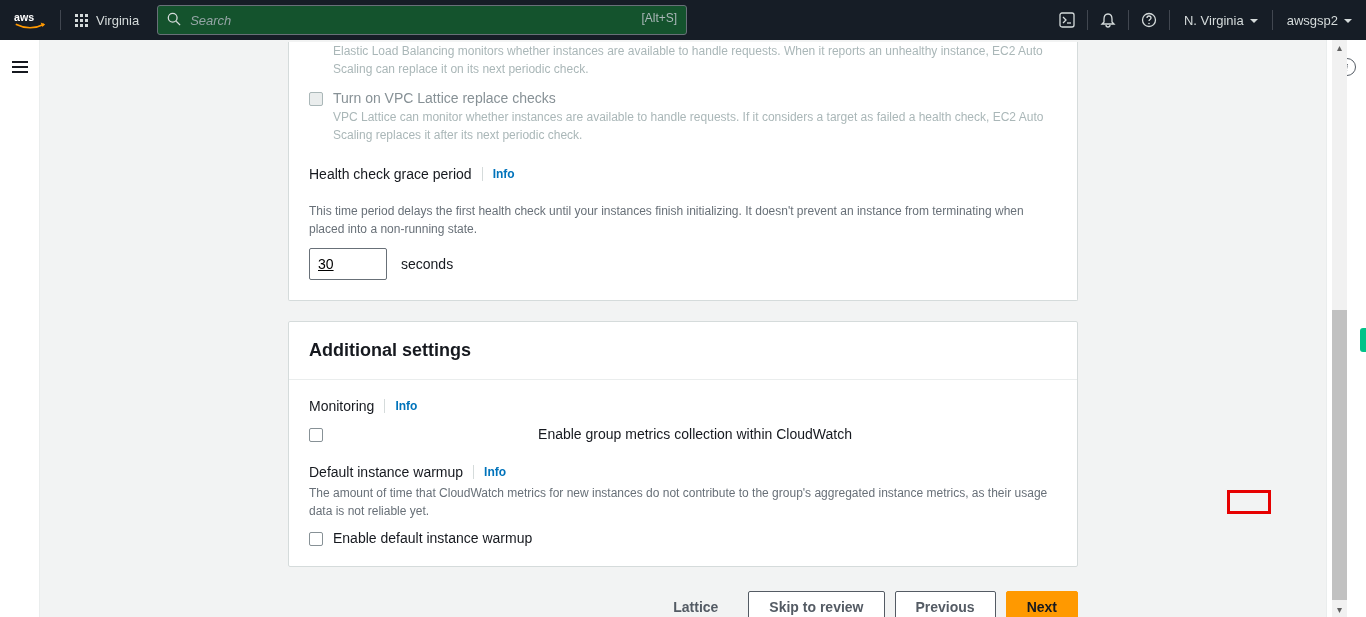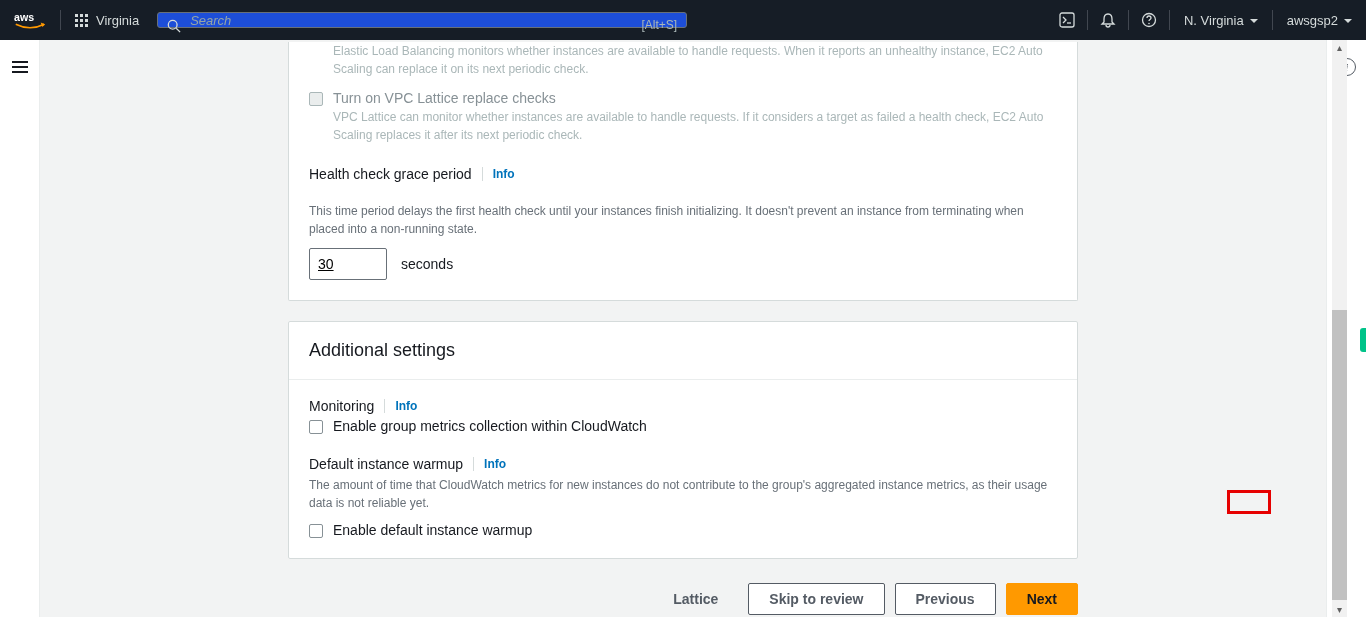--- a/index.html
+++ b/index.html
@@ -5,41 +5,41 @@
 * { box-sizing: border-box; margin: 0; padding: 0; }
 body { font-family: "Amazon Ember", "Helvetica Neue", Arial, sans-serif; font-size: 14px; color: #16191f; background: #f2f3f3; overflow: hidden; }
 .topnav { height: 40px; background: #161d26; display: flex; align-items: center; color: #d5dbdb; }
 .aws-logo { width: 60px; display: flex; align-items: center; justify-content: center; padding: 0 14px; }
 .aws-logo svg { width: 32px; }
 .vdiv { width: 1px; height: 20px; background: #414750; }
 .services-btn { display: flex; align-items: center; gap: 8px; padding: 0 14px; cursor: pointer; font-size: 13px; }
 .grid-icon { display: grid; grid-template-columns: repeat(3, 3px); grid-template-rows: repeat(3, 3px); gap: 2px; }
 .grid-icon span { background: #d5dbdb; width: 3px; height: 3px; }
 .search-wrap { flex: 0 0 530px; position: relative; margin-left: 4px; }
-.search-input { width: 100%; height: 16px; background: #1d4ed8; border: 1px solid #687078; border-radius: 3px; padding: 0 60px 0 32px; color: #d5dbdb; font-size: 13px; font-style: italic; }
+.search-input { width: 100%; height: 30px; background: #14532d; border: 1px solid #687078; border-radius: 3px; padding: 0 60px 0 32px; color: #d5dbdb; font-size: 13px; font-style: italic; }
 .search-input::placeholder { color: #95a5a6; font-style: italic; }
 .search-icon { position: absolute; left: 10px; top: 7px; color: #d5dbdb; }
 .search-shortcut { position: absolute; right: 10px; top: 6px; color: #aab7b8; font-size: 12px; }
 .topnav-spacer { flex: 1; }
 .topnav-right { display: flex; align-items: center; height: 100%; }
 .icon-btn { padding: 0 12px; height: 40px; display: flex; align-items: center; cursor: pointer; }
 .region-btn, .user-btn { padding: 0 14px; font-size: 13px; display: flex; align-items: center; gap: 6px; cursor: pointer; height: 40px; }
 .caret-down { width: 0; height: 0; border-left: 4px solid transparent; border-right: 4px solid transparent; border-top: 4px solid #d5dbdb; margin-top: 2px; }
 .layout { display: flex; height: calc(100vh - 40px); }
 .left-rail { width: 40px; background: #ffffff; border-right: 1px solid #eaeded; padding-top: 18px; display: flex; justify-content: center; }
 .hamburger { cursor: pointer; }
 .hamburger div { width: 16px; height: 2px; background: #16191f; margin: 3px 0; }
 .main { flex: 1; overflow-y: auto; position: relative; }
 .right-rail { width: 40px; background: #ffffff; border-left: 1px solid #eaeded; padding-top: 18px; display: flex; justify-content: center; position: relative; }
 .info-circle { width: 18px; height: 18px; border: 1.5px solid #545b64; border-radius: 50%; display: flex; align-items: center; justify-content: center; font-size: 11px; font-style: italic; font-weight: bold; color: #545b64; cursor: pointer; font-family: Georgia, serif; }
 .content { max-width: 790px; margin: 0 auto 30px; padding: 0 0 20px; }
 .panel { background: #ffffff; border: 1px solid #d5dbdb; border-radius: 2px; margin-bottom: 20px; }
 .panel-body { padding: 0 20px 20px; }
 .panel-header { padding: 18px 20px; border-bottom: 1px solid #eaeded; }
-.panel-header h2 { font-size: 18px; font-weight: 400; color: #16191f; }
+.panel-header h2 { font-size: 18px; font-weight: 700; color: #16191f; }
 .field-row { display: flex; align-items: flex-start; gap: 10px; margin-top: 0; }
 .checkbox { width: 14px; height: 14px; border: 1px solid #879196; background: #ffffff; flex: none; margin-top: 2px; border-radius: 2px; cursor: pointer; }
 .checkbox.disabled { background: #eaeded; border-color: #aab7b8; cursor: not-allowed; }
 .field-content { flex: 1; }
 .field-label { font-size: 14px; color: #16191f; }
 .field-label.disabled { color: #879196; }
 .field-desc { font-size: 12px; color: #687078; line-height: 1.5; margin-top: 2px; }
 .field-desc.disabled { color: #aab7b8; }
 .section-label { font-size: 14px; color: #16191f; display: flex; align-items: center; gap: 10px; }
 .info-link-sep { width: 1px; height: 14px; background: #d5dbdb; }
@@ -177,21 +177,21 @@
       <div class="panel">
         <div class="panel-header">
           <h2>Additional settings</h2>
         </div>
         <div class="panel-body" style="padding-top:18px;">
           <div class="section-label">
             <span>Monitoring</span>
             <span class="info-link-sep"></span>
             <span class="info-link">Info</span>
           </div>
-          <div class="field-row" style="margin-top:4px;">
+          <div class="field-row" style="margin-top:12px;text-align:center;">
             <div class="checkbox"></div>
             <div class="field-content">
               <div class="field-label">Enable group metrics collection within CloudWatch</div>
             </div>
           </div>
 
           <div class="gap-22">
             <div class="section-label">
               <span>Default instance warmup</span>
               <span class="info-link-sep"></span>

